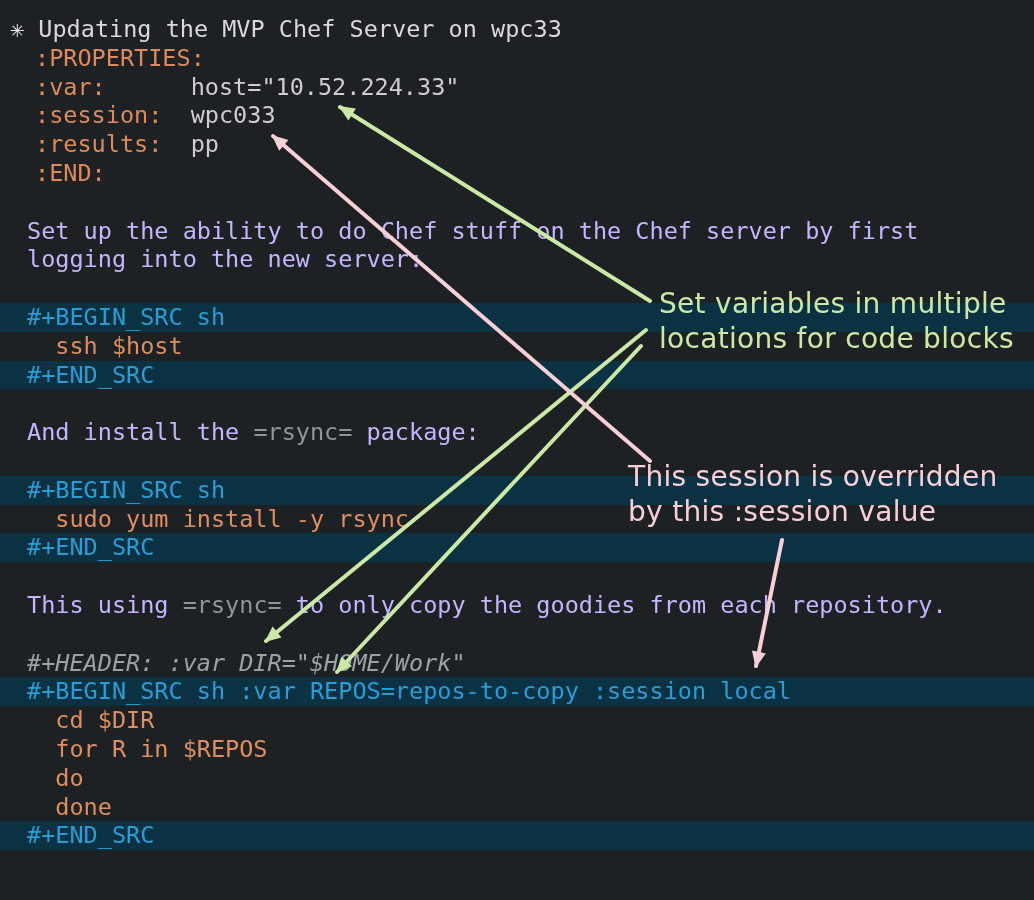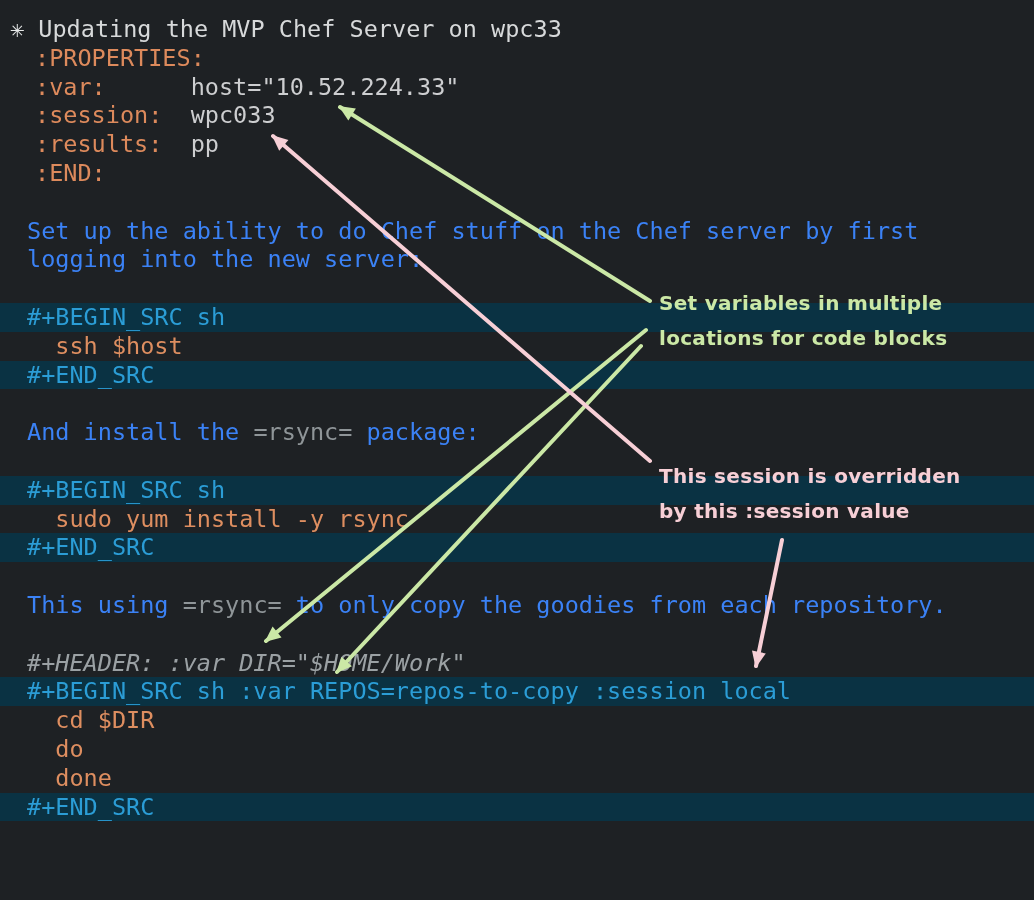--- a/index.html
+++ b/index.html
@@ -19,32 +19,32 @@
     padding-left:27px;
   }
   .line.band{background:#0a3243;}
   .line-heading{margin-left:-17px;}
   .line-props{margin-left:8px;}
 
   .star{color:#e8eaea;}
   .heading{color:#d7d9da;text-align:center;}
   .prop{color:#dd8a5c;}
   .value{color:#cdced0;}
-  .body{color:#3b82f6;margin-top:43px;}
+  .body{color:#c4b5fd;margin-top:43px;}
   .kw{color:#2b9dd6;}
   .code{color:#de8e60;}
   .verbatim{color:#8f9598;margin-top:36px;}
   .meta{color:#9ba1a4;font-style:italic;}
 
   
   .note{
     position:absolute;
     font-family:"DejaVu Sans","Liberation Sans",sans-serif;
-    font-weight:700;
-    font-size:20px;
+    font-weight:400;
+    font-size:28px;
     line-height:35px;
     letter-spacing:.3px;
     white-space:nowrap;
   }
 
   
   #arrows{
     position:absolute;inset:0;
     pointer-events:none;
   }
@@ -71,31 +71,32 @@
     <div class="line"></div>
     <div class="line band"><span class="kw">#+BEGIN_SRC sh</span></div>
     <div class="line"><span class="code">  </span><span class="code">sudo yum install -y rsync</span></div>
     <div class="line band"><span class="kw">#+END_SRC</span></div>
     <div class="line"></div>
     <div class="line"><span class="body">This using </span><span class="verbatim">=rsync=</span><span class="body"> to only copy the goodies from each repository.</span></div>
     <div class="line"></div>
     <div class="line"><span class="meta">#+HEADER: :var DIR="$HOME/Work"</span></div>
     <div class="line band"><span class="kw">#+BEGIN_SRC sh :var REPOS=repos-to-copy :session local</span></div>
     <div class="line"><span class="code">  </span><span class="code">cd $DIR</span></div>
+    <div class="line"><span class="code">  </span><span class="code">for R in $REPOS</span></div>
     <div class="line"><span class="code">  </span><span class="code">do</span></div>
     <div class="line"><span class="code">  </span><span class="code">done</span></div>
     <div class="line band"><span class="kw">#+END_SRC</span></div>
   </div>
 
 <div id="notes">
     <div class="note" style="left: 659px; top: 286px; color: rgb(203, 232, 166);">
       <div>Set variables in multiple</div>
       <div>locations for code blocks</div>
     </div>
-    <div class="note" style="left: 659px; top: 459px; color: rgb(247, 207, 214);">
+    <div class="note" style="left: 628px; top: 459px; color: rgb(247, 207, 214);">
       <div>This session is overridden</div>
       <div>by this :session value</div>
     </div>
   </div>
 
 <svg id="arrows" width="1034" height="900" viewBox="0 0 1034 900">
   <defs>
     <marker id="head-green" viewBox="0 0 10 10" refX="8.5" refY="5" markerWidth="5" markerHeight="4.2" orient="auto-start-reverse">
       <path d="M0,0.8 L9.5,5 L0,9.2 z" fill="#cbe8a6"></path>
     </marker>

